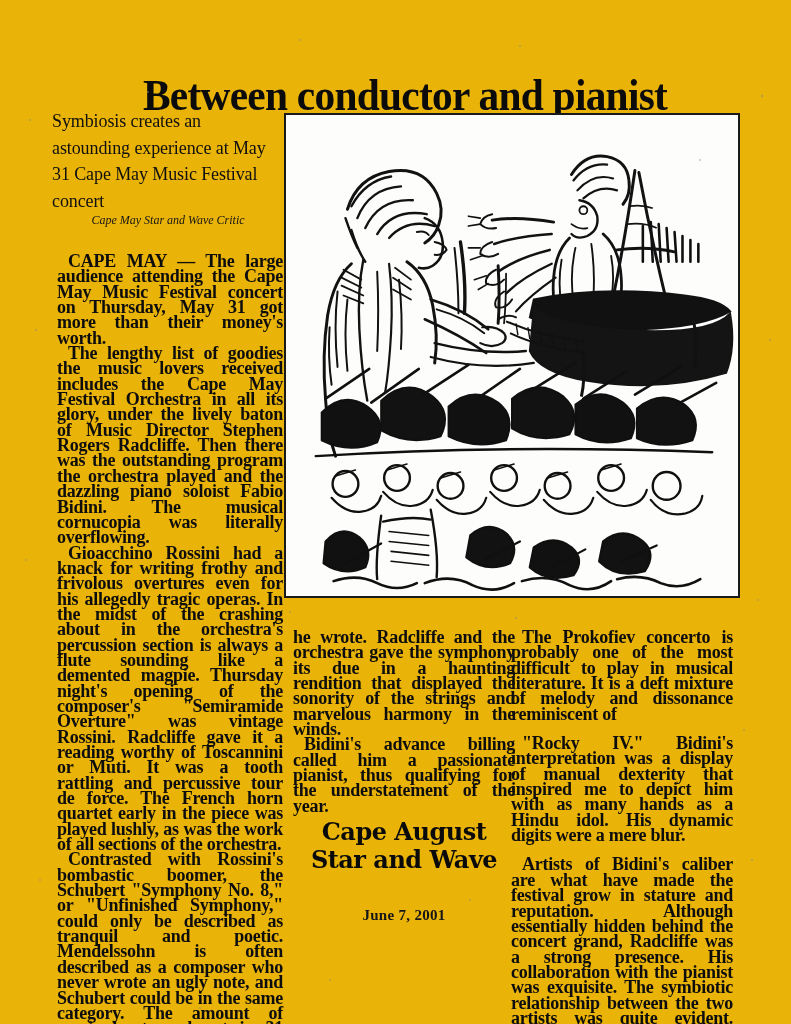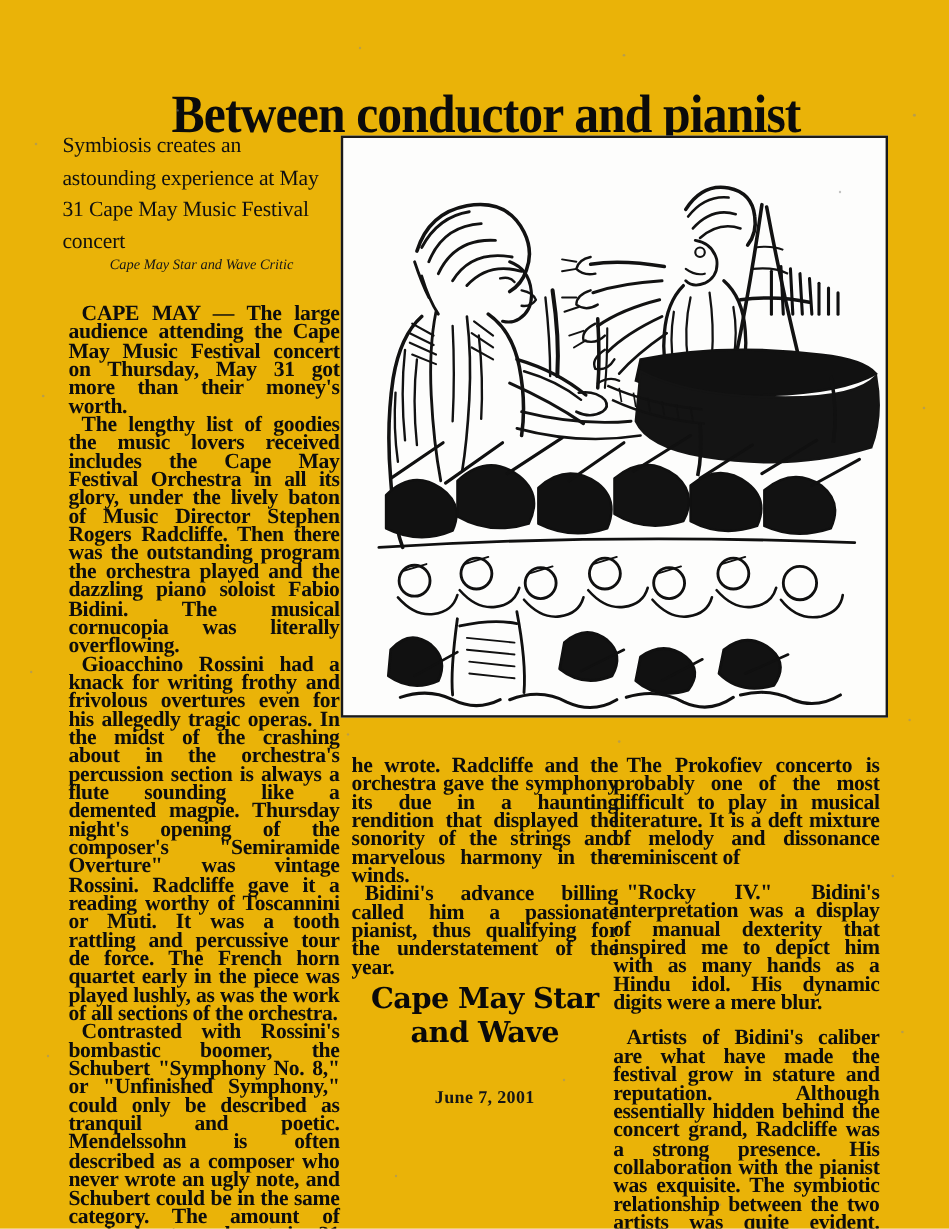--- a/index.html
+++ b/index.html
@@ -399,21 +399,21 @@
           <path d="M140 472 q26 -10 48 2 q22 10 42 -2"></path>
           <path d="M238 470 q26 -8 48 4 q22 10 42 -4"></path>
           <path d="M334 468 q24 -6 44 4 q20 8 40 -4"></path>
         </g>
       </g>
     </svg>
 
   </div>
 
   <div id="masthead">
-    <div class="name">Cape May Star and Wave</div>
+    <div class="name">Cape August Star and Wave</div>
     <div class="date">June 7, 2001</div>
   </div>
 
   <svg id="speckle" viewBox="0 0 791 1024">
     <g fill="#8a8a8a">
       <circle cx="30" cy="120" r="1.1"></circle>
         <circle cx="762" cy="96" r="1.2"></circle>
       <circle cx="300" cy="40" r="1"></circle>
         <circle cx="520" cy="46" r="1.1"></circle>
       <circle cx="148" cy="92" r="1"></circle>

